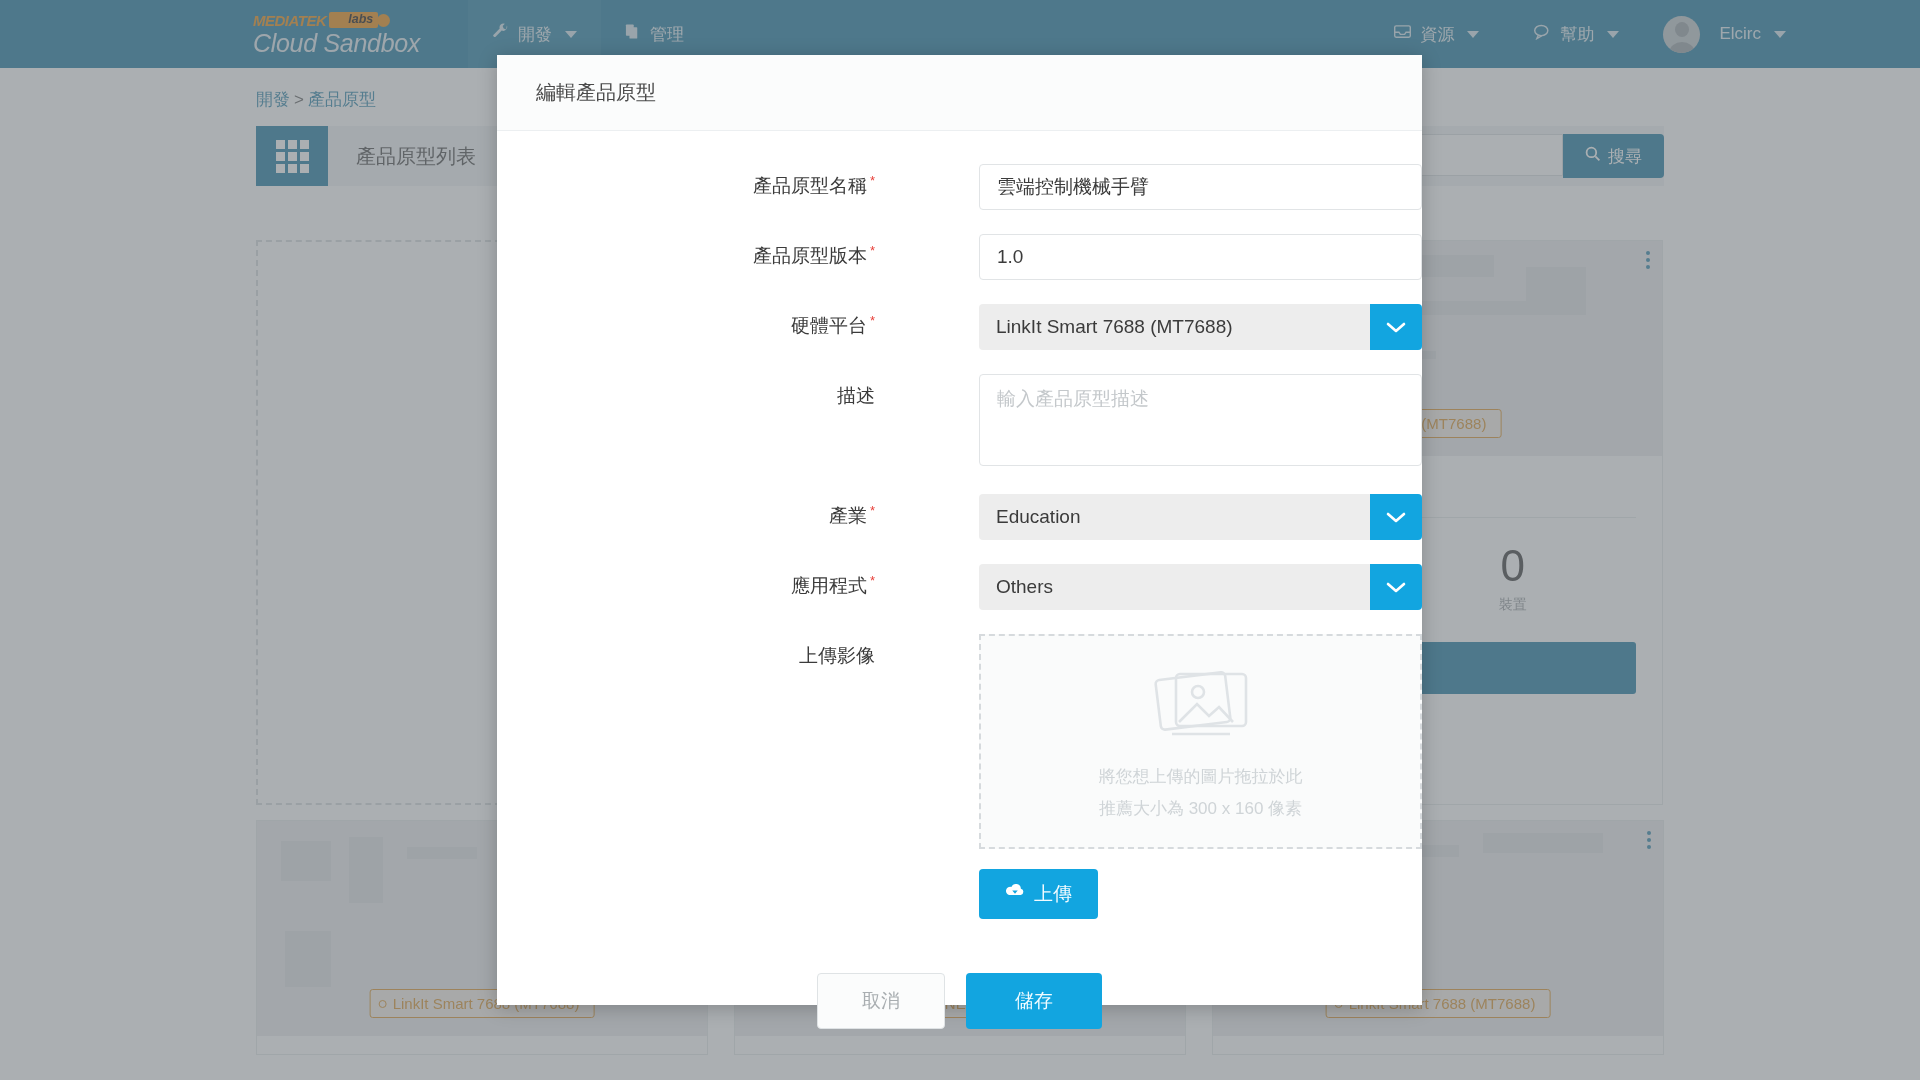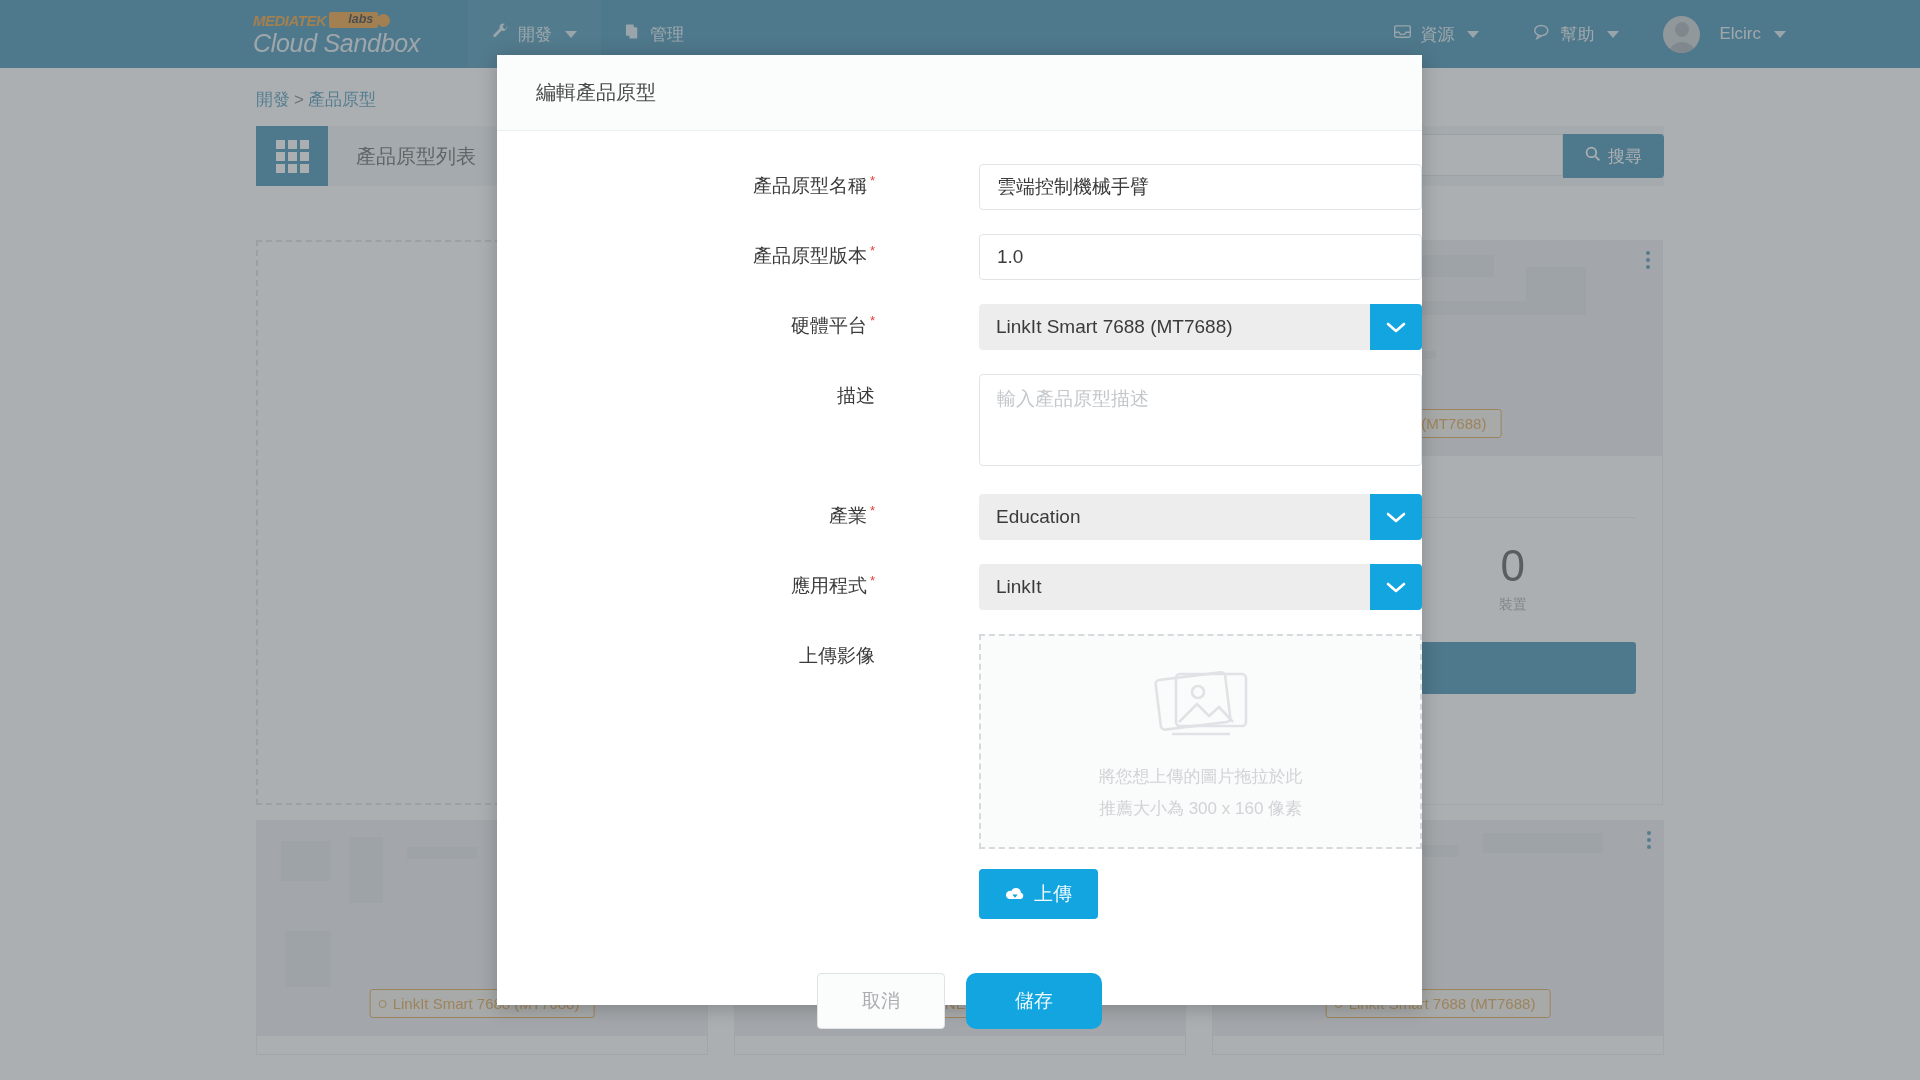--- a/index.html
+++ b/index.html
@@ -219,35 +219,35 @@
   .dropzone {
     width: 443px; height: 215px; border: 2px dashed #d6dadd;
     background: #fafbfb; display: flex; flex-direction: column;
     align-items: center; justify-content: center; gap: 6px;
   }
   .dz-icon { margin-bottom: 14px; }
   .dz-line { font-size: 17px; color: #cfd4d7; line-height: 1.5; }
   .upload-btn {
     margin-top: 20px; background: #12a5e0; color: #f2fbff; border: 0;
     border-radius: 4px; font-size: 19px; padding: 12px 26px;
-    display: inline-flex; align-items: flex-end; gap: 9px; cursor: pointer;
+    display: inline-flex; align-items: flex-start; gap: 9px; cursor: pointer;
     font-family: inherit;
   }
   .modal-footer {
     display: flex; justify-content: center; gap: 21px;
     padding: 30px 0 40px 0; flex: none;
   }
   .btn-cancel {
     background: #fbfcfc; border: 1px solid #dfe3e5; color: #a9aeb1;
     font-size: 19px; padding: 14px 44px; border-radius: 4px;
     cursor: pointer; font-family: inherit;
   }
   .btn-save {
     background: #12a5e0; border: 0; color: #f0fbff; font-size: 19px;
-    padding: 15px 49px; border-radius: 10px; cursor: pointer; font-family: inherit;
+    padding: 15px 49px; border-radius: 4px; cursor: pointer; font-family: inherit;
   }
 </style>
 </head>
 <body>
 
 <div id="page">
 
   <div class="topnav">
     <div class="brand">
       <div class="brand-labs">
@@ -498,21 +498,21 @@
           </div>
         </div>
       </div>
 
       <div class="frow">
         <div class="flabel">
           <span>應用程式</span><span class="req">*</span>
         </div>
         <div class="fctl">
           <div class="fselect">
-            <div class="fselect-value">LinkIt</div>
+            <div class="fselect-value">Others</div>
             <div class="fselect-arrow">
               <svg width="22" height="14" viewBox="0 0 22 14" fill="none" stroke="#fff" stroke-width="2.6" stroke-linecap="round" stroke-linejoin="round">
                   <path d="M3 4l8 7 8-7"></path>
                 </svg>
             </div>
           </div>
         </div>
       </div>
 
       <div class="frow">

